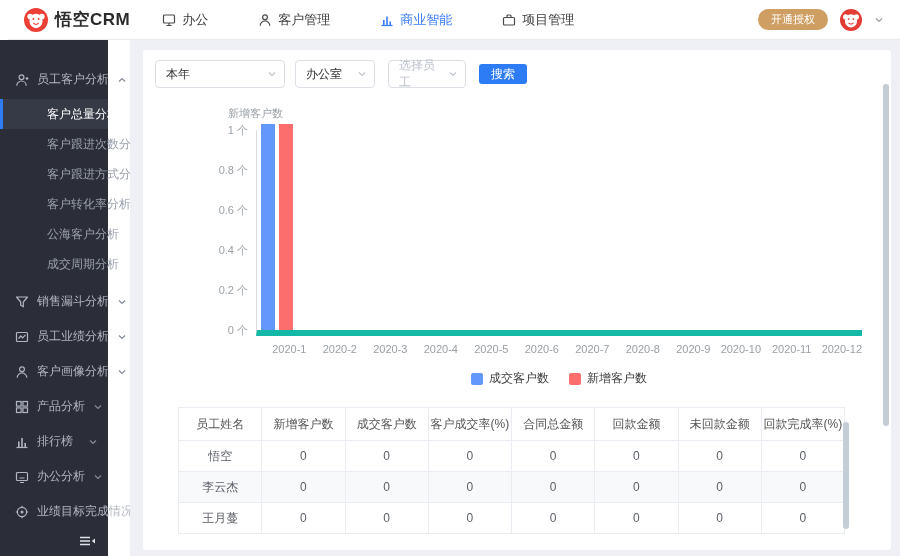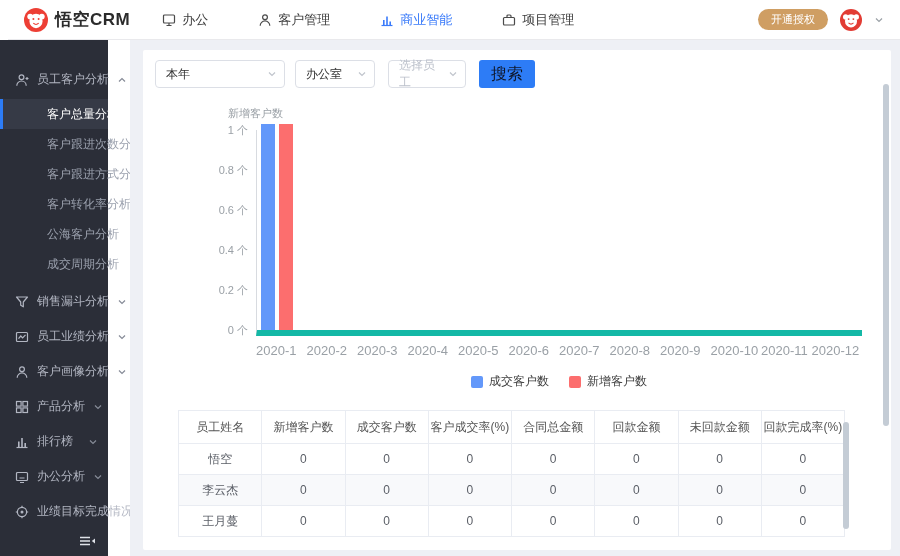--- a/index.html
+++ b/index.html
@@ -39,32 +39,32 @@
   .main { position:absolute; left:130px; top:40px; right:0; bottom:0; background:#eef0f5; padding:10px 9px 6px 13px; }
   .card { background:#fff; width:100%; height:100%; border-radius:2px; overflow:hidden; position:relative; }
 
   .filters { display:flex; align-items:center; padding:10px 0 0 12px; }
   .sel { position:relative; height:28px; border:1px solid #dcdfe6; border-radius:4px; background:#fff;
          font-size:12px; color:#2f2f2f; display:flex; align-items:center; padding:0 22px 0 10px; cursor:pointer; }
   .sel-time { width:130px;text-align:right; }
   .sel-dept { width:80px; margin-left:10px; }
   .sel-emp  { width:78px; margin-left:13px; color:#bcc1cb; }
   .sel .sel-caret { position:absolute; right:7px; color:#c0c4cc; display:flex; }
-  .search-btn { margin-left:13px; height:28px; background:#2d7cf6; color:#0f172a; border:none;
-                border-radius:3px; font-size:16px; padding:0 12px; cursor:pointer; }
+  .search-btn { margin-left:13px; height:20px; background:#2d7cf6; color:#ffffff; border:none;
+                border-radius:3px; font-size:12px; padding:0 12px; cursor:pointer; }
 
   
   .chart-area { margin-top:18px; }
   .chart-title { margin-left:85px; font-size:11px; color:#9aa0a6; margin-bottom:9px; }
   .plot { margin-left:113px; width:606px; height:206px; position:relative;
           border-left:1px solid #d8dbe0; border-bottom:6px solid #14b8a6; }
   .ytick { position:absolute; left:-9px; transform:translate(-100%,-50%); font-size:11px; color:#9aa0a6; white-space:nowrap; }
   .bar { position:absolute; bottom:0; }
   .xlabels { margin-left:113px; width:606px; display:flex; margin-top:7px; }
-  .xlabel { flex:1; text-align:left; font-size:13px; color:#9aa0a6; }
+  .xlabel { flex:1; text-align:right; font-size:11px; color:#9aa0a6; }
   .legend { margin-left:113px; width:606px; display:flex; justify-content:center; gap:20px; margin-top:15px; }
   .legend-item { display:flex; align-items:center; gap:6px; font-size:12px; color:#3d3d3d; cursor:pointer; }
   .legend-swatch { width:12px; height:12px; border-radius:2px; }
 
   
   .emp-table { margin:20px 0 0 35px; width:667px; border-collapse:collapse; table-layout:fixed; font-size:12px; }
   .emp-table th { border:1px solid #e9ecf2; color:#555; font-weight:400; height:33px; text-align:center; }
   .emp-table td { border:1px solid #e9ecf2; color:#5a5e66; height:31px; text-align:center; }
   .emp-table tbody tr:nth-child(even) { background:#f8f9fb; }
 

